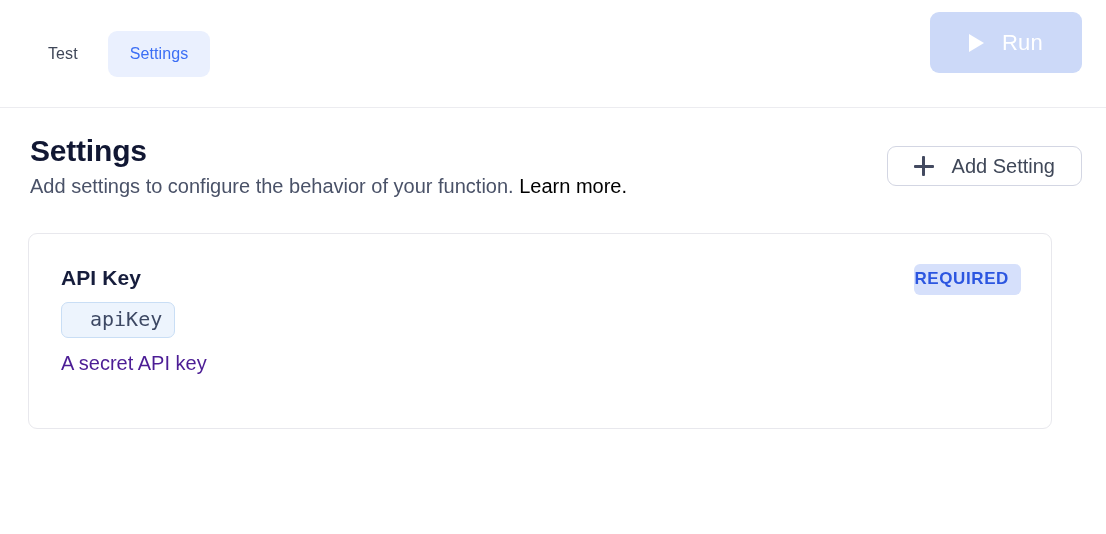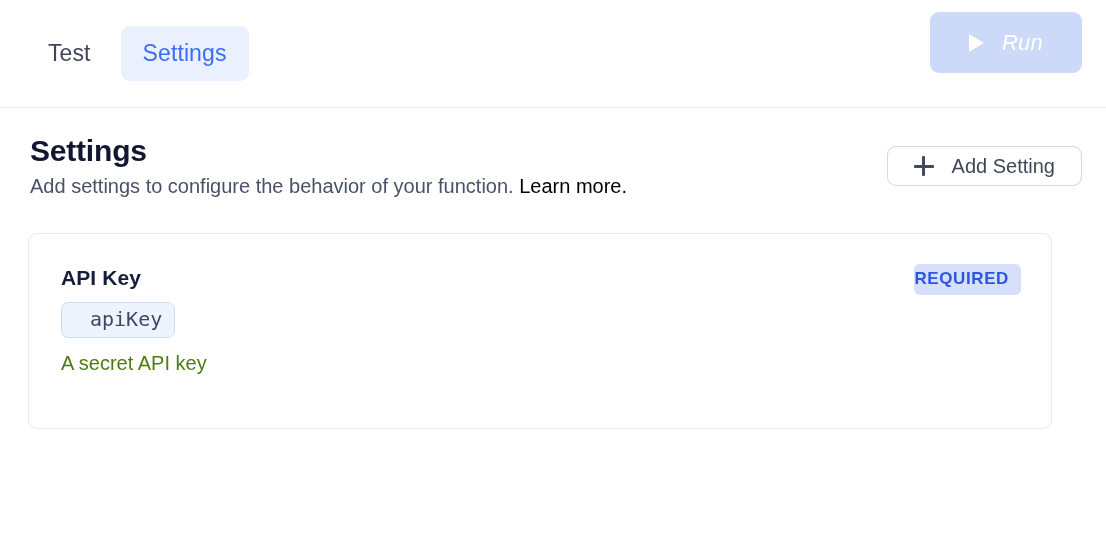--- a/index.html
+++ b/index.html
@@ -24,21 +24,21 @@
     display: flex;
     align-items: center;
     padding: 0 24px 0 26px;
   }
   .tabs {
     display: flex;
     align-items: center;
     gap: 8px;
   }
   .tab {
-    font-size: 23px;
+    font-size: 16px;
     color: #3f4758;
     letter-spacing: 0.1px;
     padding: 14px 22px;
     border-radius: 9px;
     background: transparent;
     cursor: pointer;
     user-select: none;
     white-space: nowrap;
   }
   .tab.active {
@@ -54,21 +54,20 @@
     height: 61px;
     background: #ccd9f8;
     border: none;
     border-radius: 9px;
     display: flex;
     align-items: center;
     justify-content: center;
     gap: 18px;
     cursor: default;
     padding: 0;
-    font-style: italic;
   }
   .run-button .play-icon {
     display: block;
     width: 0;
     height: 0;
     border-left: 15px solid #ffffff;
     border-top: 9px solid transparent;
     border-bottom: 9px solid transparent;
   }
   .run-button .run-label {
@@ -176,21 +175,21 @@
     border: 1px solid #c9def5;
     border-radius: 7px;
     font-family: "DejaVu Sans Mono", monospace;
     font-size: 20px;
     color: #3d4863;
     line-height: 1.1;
   }
   .setting-desc {
     margin: 14px 0 0 0;
     font-size: 20px;
-    color: #4d7c0f;
+    color: #4c1d95;
   }
   .required-badge {
     position: absolute;
     top: 30px;
     right: 30px;
     background: #d6e0fb;
     color: #2c56e0;
     font-size: 17px;
     font-weight: bold;
     letter-spacing: 0.6px;

